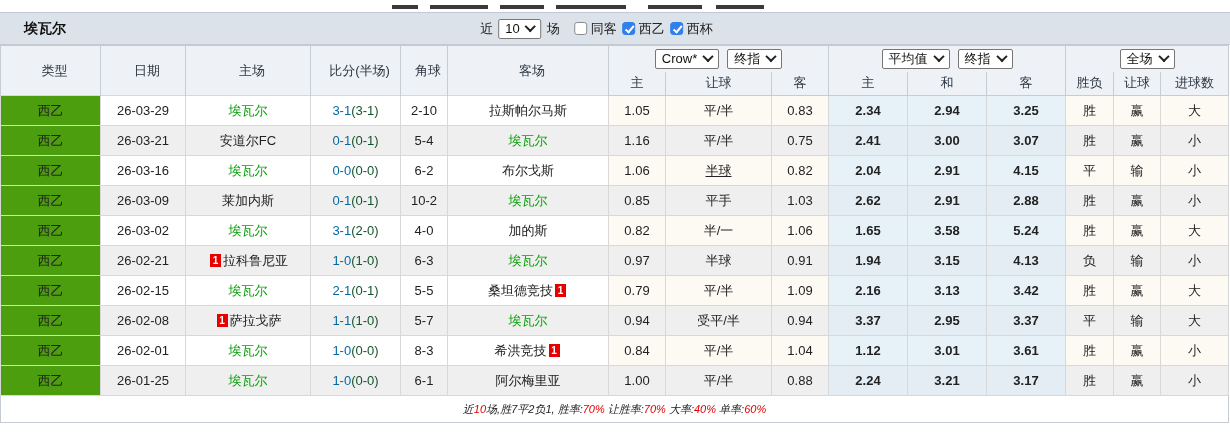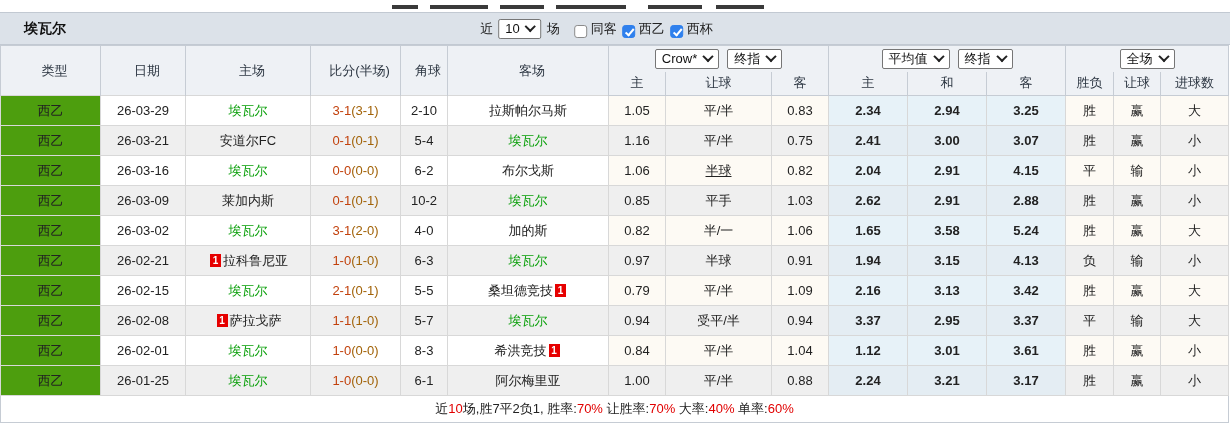--- a/index.html
+++ b/index.html
@@ -10,21 +10,21 @@
   .clip-strip{position:relative;height:12px;background:#fff;overflow:hidden;}
   .frag{position:absolute;bottom:3px;height:4px;background:#3a3a3a;display:inline-block;}
 
   
   .team-bar{position:relative;height:33px;background:#dce2e9;border-top:1px solid #c2c9d2;
     border-bottom:1px solid #c2c9d2;box-sizing:border-box;}
   .team-name{position:absolute;left:24px;top:7px;font-size:14px;font-weight:bold;color:#111;}
   .bar-controls{position:absolute;left:50%;top:0;transform:translateX(-57%);height:100%;
     display:flex;align-items:center;gap:5px;font-size:13px;color:#222;white-space:nowrap;}
   .filters{display:flex;align-items:center;gap:2px;margin-left:10px;}
-  .filter{display:flex;align-items:flex-end;gap:3px;cursor:pointer;margin-right:4px;}
+  .filter{display:flex;align-items:center;gap:3px;cursor:pointer;margin-right:4px;}
   .cb{width:13px;height:13px;background:#fff;border:1px solid #8b8b8b;border-radius:3px;
     box-sizing:border-box;position:relative;flex:0 0 auto;}
   .cb.on{background:#2f80ed;border-color:#2f80ed;}
   .cb.on::after{content:"";position:absolute;left:4px;top:1px;width:3px;height:7px;
     border-right:2px solid #fff;border-bottom:2px solid #fff;transform:rotate(40deg);}
 
   
   .select{display:inline-flex;align-items:center;gap:7px;background:#fff;border:1px solid #767676;
     border-radius:2px;padding:1px 6px;font-size:13px;color:#111;cursor:pointer;line-height:16px;}
   .select .caret{width:6px;height:6px;border-left:2px solid #222;border-bottom:2px solid #222;
@@ -45,29 +45,29 @@
   .grid tbody td{height:30px;font-size:13px;color:#222;border:1px solid #d8d8d8;background:#fff;}
   tr.even td{background:#efefef;}
   td.c-league{background:#4d9e0e !important;color:#fff;font-size:13px;}
   tr.odd td.c-odd, tr.odd td.c-res{background:#fdfaf4;margin-left:12px;}
   td.c-avg{background:#e7f2f8 !important;font-weight:bold;}
   tr.even td.c-avg{background:#e4edf3 !important;}
   .team{cursor:pointer;}
   .team.self{color:#0ca00c;}
   .badge{display:inline-block;background:#e60000;color:#fff;font-size:10px;font-weight:bold;
     width:11px;height:13px;line-height:13px;text-align:center;margin:0 2px;vertical-align:1px;}
-  .s-main{color:#c2410c;cursor:pointer;}
-  .s-half{color:#a16207;cursor:pointer;}
+  .s-main{color:#0369a1;cursor:pointer;}
+  .s-half{color:#14532d;cursor:pointer;}
   td.hot{color:#cc3300;text-decoration:underline;}
   .col-r{color:#e10000;}
   .col-g{color:#009933;}
   .col-b{color:#1414d6;}
 
-  .grid tfoot td{height:27px;background:#fff;border:1px solid #c6ccd4;font-size:13px;color:#222;
-    text-align:center;}
+  .grid tfoot td{height:27px;background:#fff;border:1px solid #c6ccd4;font-size:11px;color:#222;
+    text-align:center;font-style:italic;}
   .seg-r{color:#e10000;}
   .purple-bar{height:11px;background:#4a3d96;margin-top:6px;}
 </style>
 </head>
 <body>
 
 <div class="page">
 
   <div class="clip-strip">
     <span class="frag" style="left:392px;width:26px;"></span>

